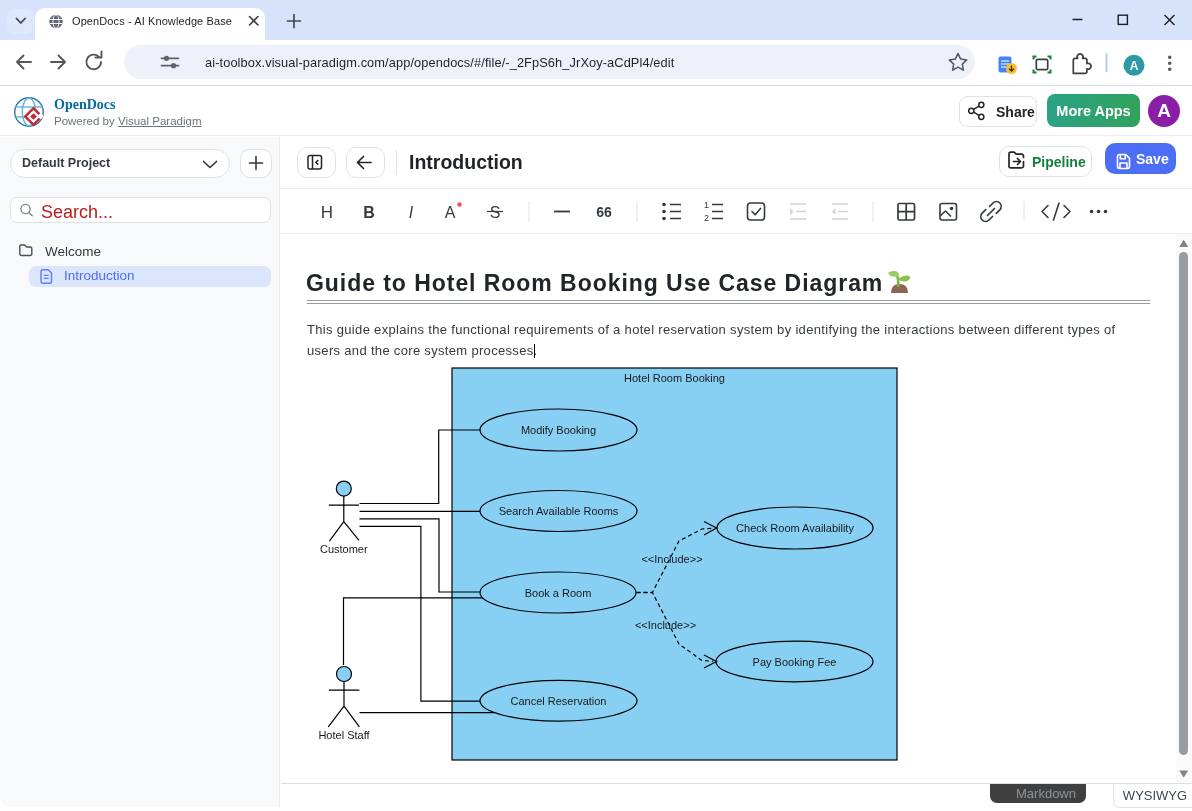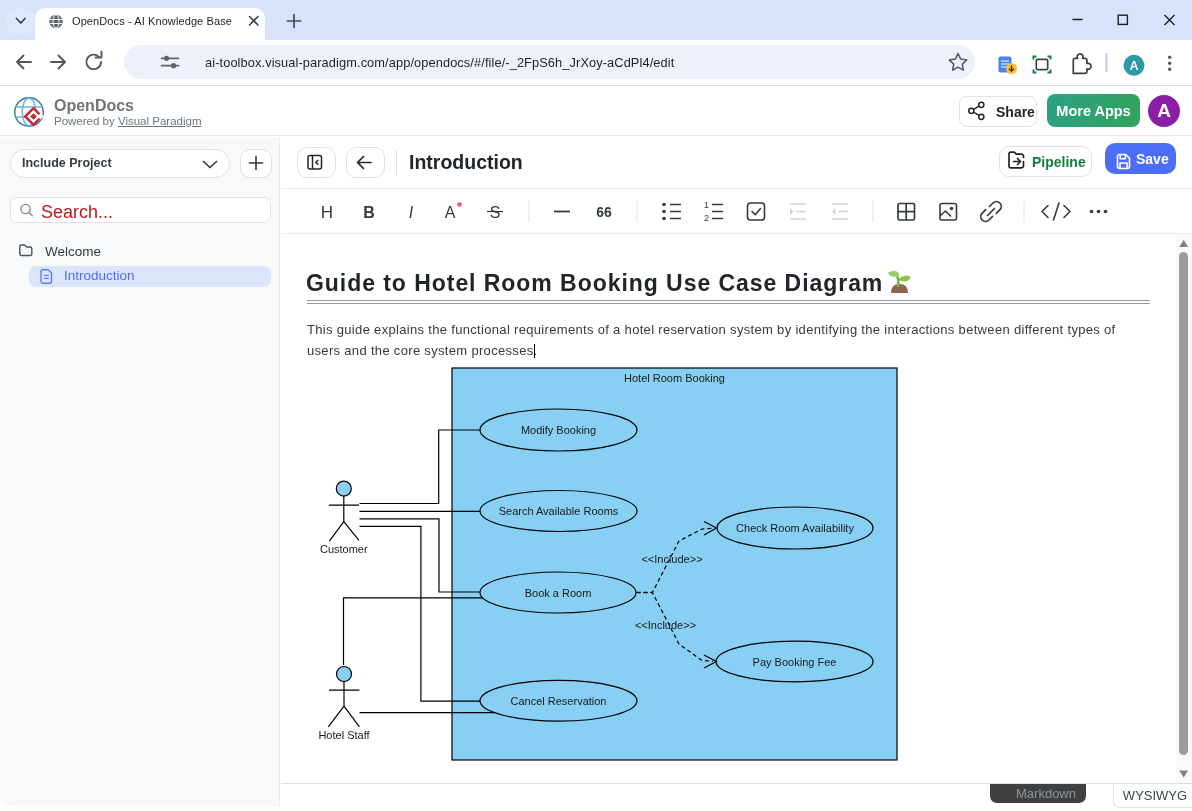--- a/index.html
+++ b/index.html
@@ -10,21 +10,21 @@
 #tabstrip { left:0; top:0; width:1192px; height:40px; background:#d7e3fb; }
 #tabsearch { left:7px; top:9px; width:27px; height:25px; border-radius:8px; background:#dde8fc; }
 #tab { left:35px; top:8px; width:230px; height:32px; background:#fff; border-radius:10px 10px 0 0; }
 #tabtitle { left:72px; top:15px; font-size:11px; color:#1f1f1f; letter-spacing:0.1px; }
 #chrometools { left:0; top:40px; width:1192px; height:46px; background:#fff; }
 #omnibox { left:124px; top:45px; width:851px; height:34px; border-radius:17px; background:#edf1fa; }
 #url { left:205px; top:55px; font-size:12.8px; color:#1f2327; letter-spacing:0.1px; }
 #chromeline { left:0; top:85px; width:1192px; height:1px; background:#d8dce3; }
 
 #apphead { left:0; top:86px; width:1192px; height:50px; background:#fff; border-bottom:1px solid #e9ecef; }
-#appname { left:54px; top:97px; font-size:16px; font-weight:bold; color:#737373; }
+#appname { left:54px; top:97px; font-size:14px; font-weight:bold; color:#0369a1;font-family:Liberation Serif, serif; }
 #powered { left:54px; top:114.5px; font-size:11.5px; color:#6c757d; }
 #powered a { color:#6c757d; }
 .btn { display:flex; align-items:center; justify-content:flex-start; font-weight:bold; }
 #sharebtn { left:959px; top:96px; width:78px; height:31px; background:#fff; border:1px solid #dee2e6; border-radius:8px; font-size:14px; color:#212529; padding-left:36px; }
 #moreapps { left:1047px; top:94px; width:93px; height:33px; background:linear-gradient(100deg,#2ba186 0%,#31a35b 100%); border-radius:8px; font-size:14.5px; color:#fff; justify-content:center; }
 #appavatar { left:1148px; top:95px; width:32px; height:32px; border-radius:50%; background:#8a1fa5; color:#fff; font-weight:bold; font-size:19px; display:flex; align-items:center; justify-content:center; }
 
 #sidebar { left:0; top:137px; width:280px; height:670px; background:#f8f9fa; border-right:1px solid #e9ecef; border-radius:0 0 0 10px; }
 #projsel { left:10px; top:12px; width:220px; height:29px; background:#fff; border:1px solid #dee2e6; border-radius:14.5px; }
 #projtext { left:22px; top:18.5px; font-size:12.5px; font-weight:bold; color:#343a40; }
@@ -76,21 +76,21 @@
 
   <div id="apphead" class="abs"></div>
   <div id="appname" class="abs">OpenDocs</div>
   <div id="powered" class="abs">Powered by <a href="#">Visual Paradigm</a></div>
   <div id="sharebtn" class="abs btn">Share</div>
   <div id="moreapps" class="abs btn">More Apps</div>
   <div id="appavatar" class="abs">A</div>
 
   <div id="sidebar" class="abs">
     <div id="projsel" class="abs"></div>
-    <div id="projtext" class="abs">Include Project</div>
+    <div id="projtext" class="abs">Default Project</div>
     <div id="plusbtn" class="abs"></div>
     <div id="searchbox" class="abs"></div>
     <div id="searchtext" class="abs">Search...</div>
     <div id="welcomerow" class="abs">Welcome</div>
     <div id="introrow" class="abs"></div>
     <div id="introtext" class="abs">Introduction</div>
   </div>
 
   <div id="mainhead" class="abs">
     <div id="panelbtn" class="abs iconbtn"></div>

